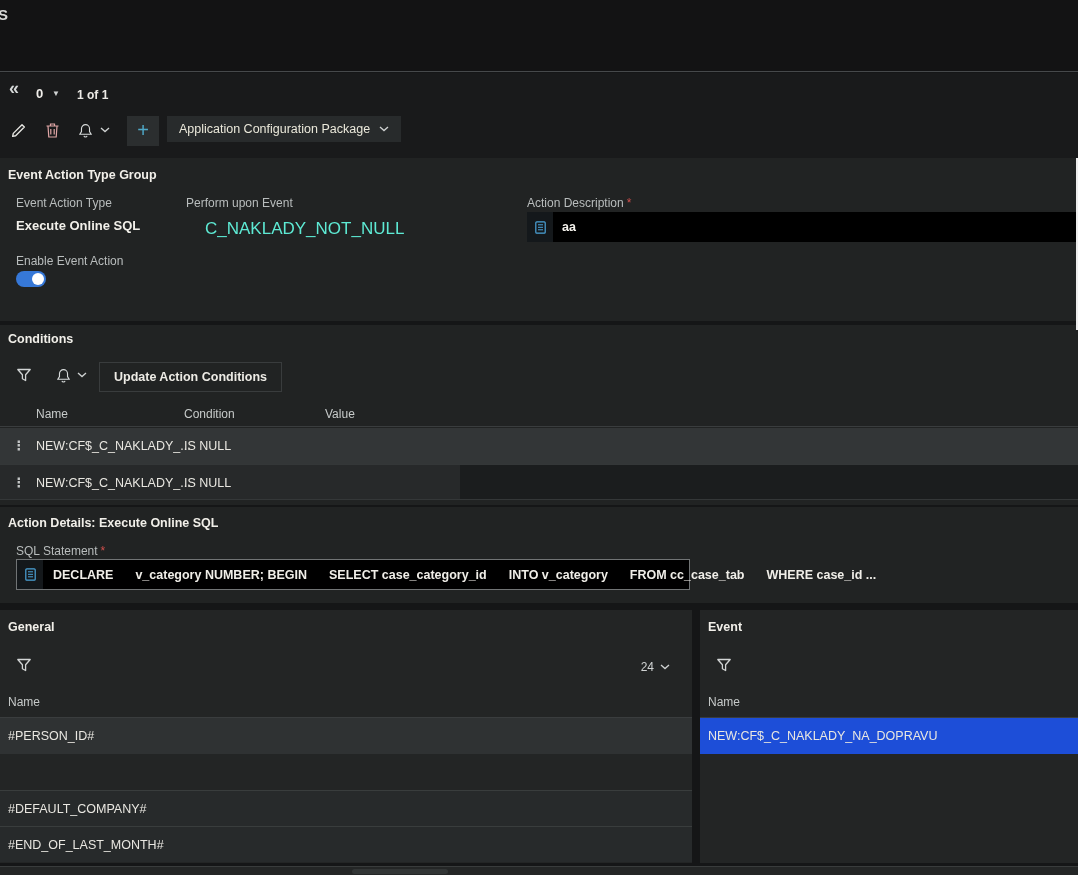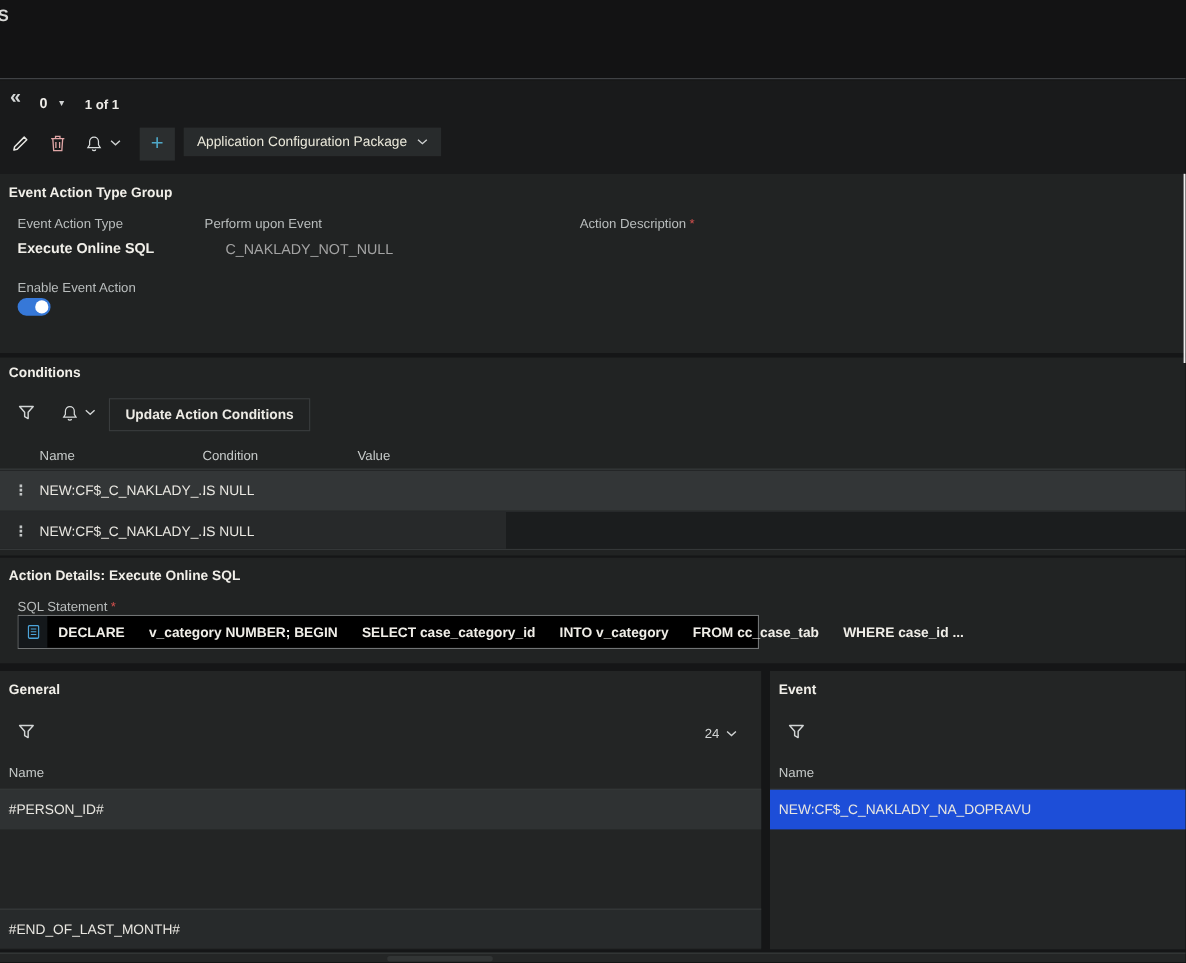--- a/index.html
+++ b/index.html
@@ -37,21 +37,21 @@
   .panel-title { position:absolute; left:8px; font-size:12.5px; font-weight:bold; color:#f1efe9; }
   .field-label { position:absolute; font-size:12px; color:#b9bdbd; white-space:nowrap; }
   .req { color:#cf4f4c; margin-left:3px; }
   
   .panel-eatg { top:158px; height:163px; }
   .eatg-title { top:10px; }
   .eat-label { left:16px; top:38px; }
   .pue-label { left:186px; top:38px; }
   .ad-label  { left:527px; top:38px; }
   .eat-value { position:absolute; left:16px; top:60px; font-size:13px; font-weight:600; color:#f2f0ea; }
-  .pue-link  { position:absolute; left:205px; top:61px; font-size:13px; color:#a3a3a3; cursor:pointer; }
+  .pue-link  { position:absolute; left:205px; top:61px; font-size:17px; color:#5eead4; cursor:pointer; }
   .text-input { position:absolute; background:#000; display:flex; align-items:stretch; }
   .ad-input { left:527px; top:54px; width:551px; height:30px; }
   .input-icon-cell { width:26px; display:flex; align-items:center; justify-content:center;
     background:#14181b; flex:0 0 26px; }
   .input-value { align-self:center; padding-left:9px; font-size:12.5px; font-weight:bold; color:#f4f2ec; }
   .enable-label { left:16px; top:96px; }
   .toggle { position:absolute; left:16px; top:113px; width:30px; height:16px; border-radius:9px;
     background:#3678d8; cursor:pointer; }
   .toggle::after { content:""; position:absolute; right:2px; top:2px; width:12px; height:12px;
     border-radius:50%; background:#fff; }
@@ -160,20 +160,29 @@
     </div>
   </div>
 
   <section class="panel panel-eatg">
     <h2 class="panel-title eatg-title">Event Action Type Group</h2>
     <div class="field-label eat-label">Event Action Type</div>
     <div class="field-label pue-label">Perform upon Event</div>
     <div class="field-label ad-label"><span>Action Description</span><span class="req">*</span></div>
     <div class="eat-value">Execute Online SQL</div>
     <a class="pue-link">C_NAKLADY_NOT_NULL</a>
+    <div class="text-input ad-input">
+      <span class="input-icon-cell">
+        <svg width="11" height="13" viewBox="0 0 11 13">
+            <rect x="0.8" y="0.8" width="9.4" height="11.4" rx="1" fill="none" stroke="#4ba4da" stroke-width="1.2"></rect>
+            <path d="M3 3.8h5M3 6.3h5M3 8.8h5" stroke="#4ba4da" stroke-width="1"></path>
+          </svg>
+      </span>
+      <span class="input-value">aa</span>
+    </div>
     <div class="field-label enable-label">Enable Event Action</div>
     <div class="toggle"></div>
   </section>
 
   <section class="panel panel-conditions">
     <h2 class="panel-title cond-title">Conditions</h2>
     <div class="icon-btn cond-filter">
       <svg width="16" height="16" viewBox="0 0 16 16">
           <path d="M1.8 2.5h12.4L9.6 7.8v5.7l-3.2-1.8V7.8L1.8 2.5z" fill="none" stroke="#d2d5d5" stroke-width="1.3" stroke-linejoin="round"></path>
         </svg>
@@ -238,20 +247,21 @@
       <span>24</span>
       <span>
         <svg width="10" height="6" viewBox="0 0 10 6">
             <path d="M1 1l4 3.6L9 1" fill="none" stroke="#cfd2d2" stroke-width="1.3"></path>
           </svg>
       </span>
     </div>
     <div class="list-name-header">Name</div>
     <div class="list-header-line"></div>
     <div class="list-row lr0 g-r0">#PERSON_ID#</div>
+    <div class="list-row lr2 g-r2">#DEFAULT_COMPANY#</div>
     <div class="list-row lr3 g-r3">#END_OF_LAST_MONTH#</div>
   </section>
 
   <section class="panel panel-event">
     <h2 class="panel-title list-title">Event</h2>
     <div class="icon-btn list-filter">
       <svg width="16" height="16" viewBox="0 0 16 16">
           <path d="M1.8 2.5h12.4L9.6 7.8v5.7l-3.2-1.8V7.8L1.8 2.5z" fill="none" stroke="#d2d5d5" stroke-width="1.3" stroke-linejoin="round"></path>
         </svg>
     </div>

